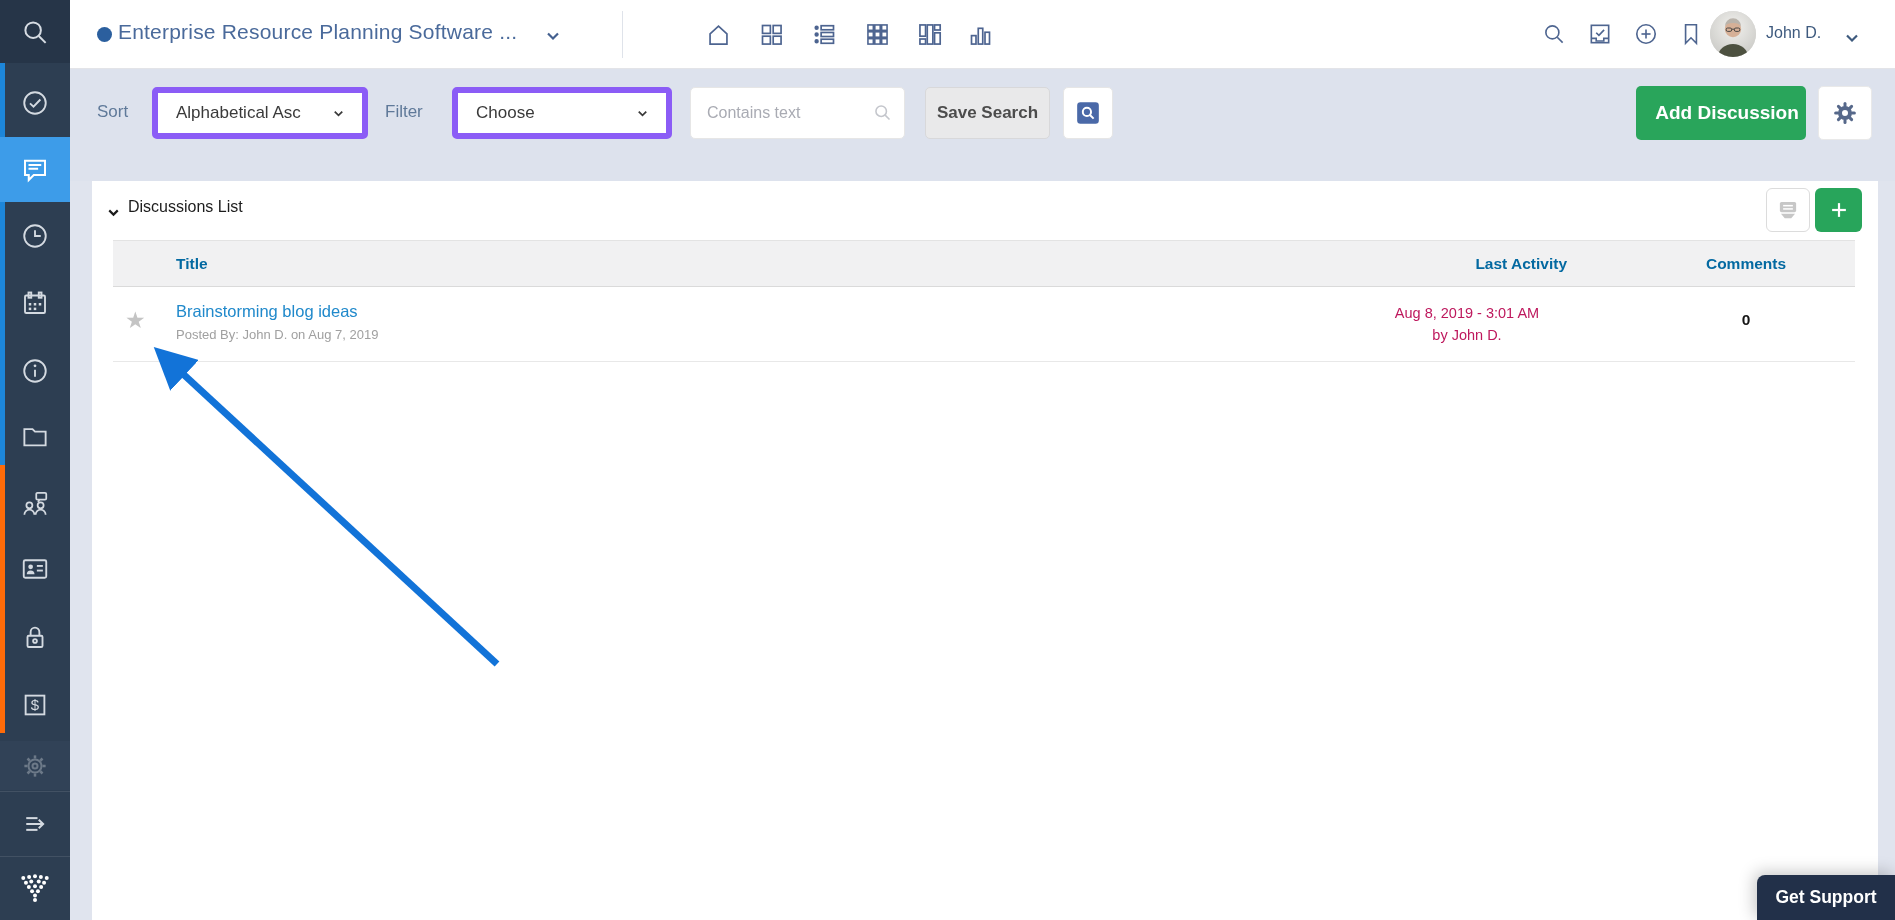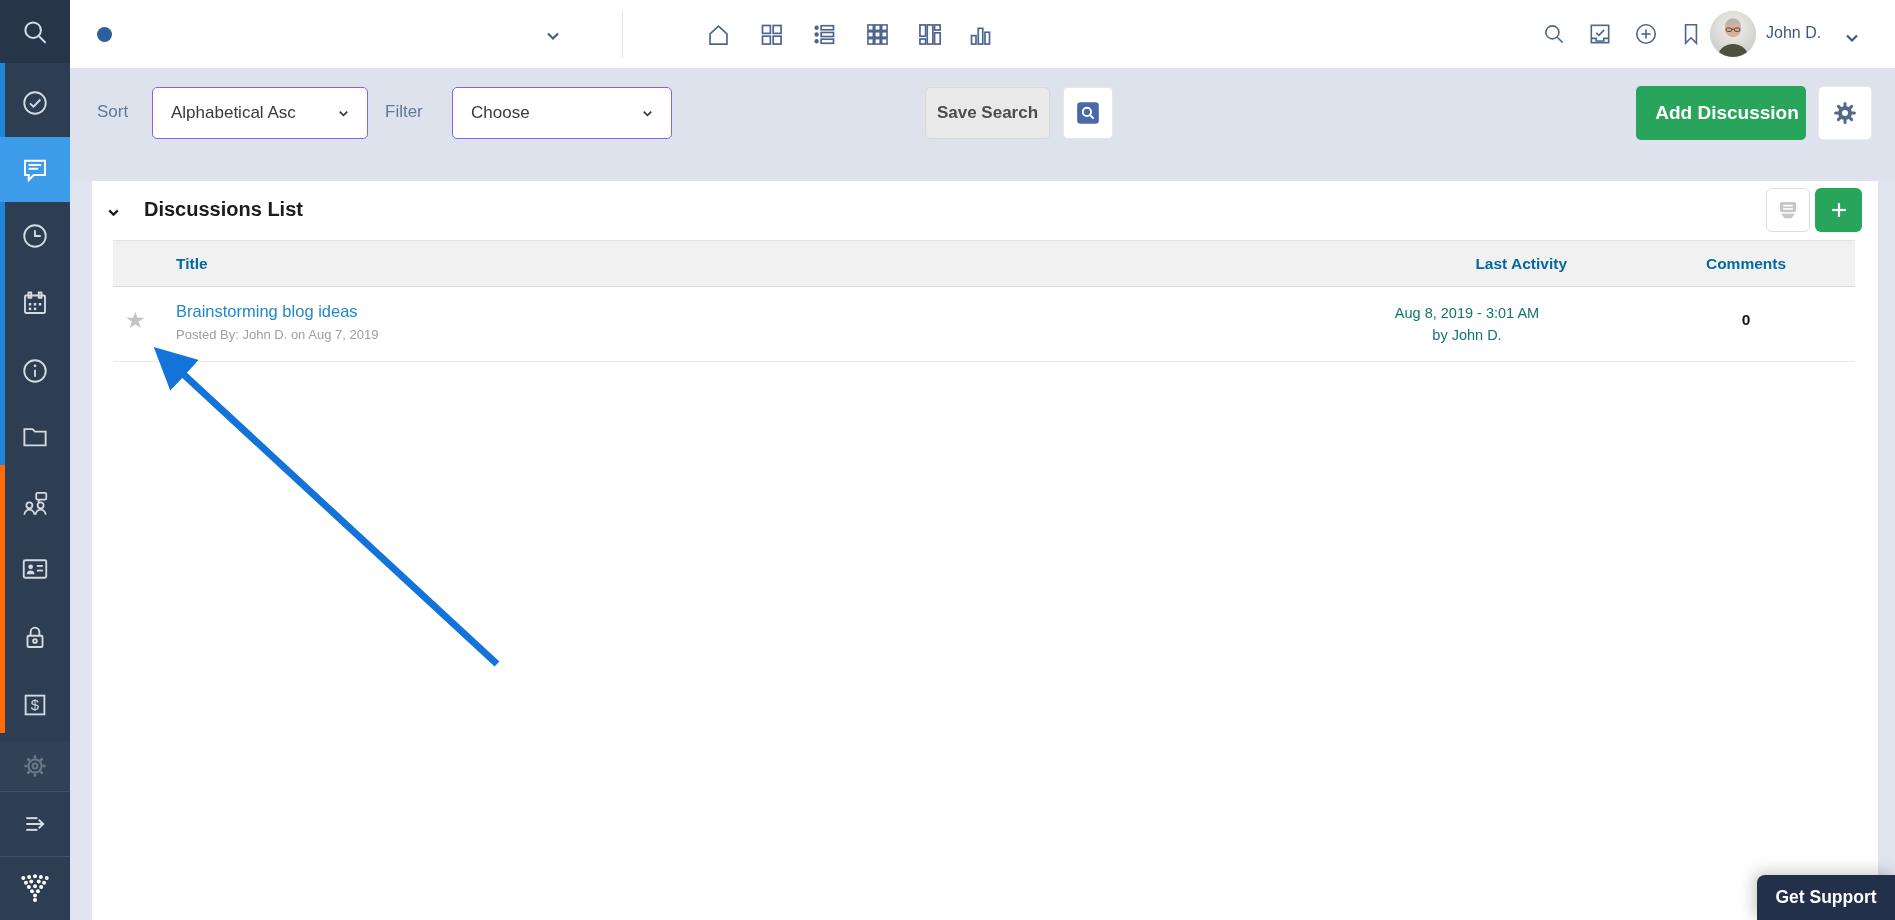--- a/index.html
+++ b/index.html
@@ -65,21 +65,21 @@
   .tb-user-chevron { position:absolute; left:1772px; top:28px; color:#3e5a7e; cursor:pointer; }
 
   
   .filterbar {
     position:absolute; left:70px; top:69px; width:1825px; height:112px;
     background:#dde2ed; z-index:20;
   }
   .fb-label { position:absolute; top:33px; font-size:17px; color:#5f7999; }
   .fb-select {
     position:absolute; top:18px; height:52px; background:#ffffff;
-    border:1px solid #8b5cf6; border-radius:5px; cursor:pointer;
+    border:6px solid #8b5cf6; border-radius:5px; cursor:pointer;
     display:flex; align-items:center; padding:0 16px 0 18px;
     font-size:17px; color:#3a3a3a;
   }
   .fb-select .chev { margin-left:auto; color:#3a3a3a; }
   .fb-input-wrap { position:absolute; top:18px; height:52px; }
   .fb-input {
     width:100%; height:100%; border:1px solid #e6e6e6; border-radius:5px;
     padding:0 40px 0 16px; font-size:16px; color:#333;
     font-family:"Liberation Sans", sans-serif; outline:none; background:#fff;
   }
@@ -110,21 +110,21 @@
     border:1px solid #e9e9e9; border-radius:5px; cursor:pointer;
     display:flex; align-items:center; justify-content:center; color:#56688a;
   }
 
   
   .card {
     position:absolute; left:92px; top:157px; width:1786px; height:763px;
     background:#ffffff; border-radius:7px 7px 0 0; z-index:10;
   }
   .dl-collapse-chevron { position:absolute; left:13px; top:47px; color:#1c1c1c; cursor:pointer; }
-  .dl-heading { position:absolute; left:52px; top:41px; font-size:20px; color:#1c1c1c; font-weight:700; }
+  .dl-heading { position:absolute; left:36px; top:41px; font-size:16px; color:#1c1c1c; font-weight:400; }
   .dl-msg-btn {
     position:absolute; left:1674px; top:31px; width:44px; height:44px;
     background:#fff; border:1px solid #dcdcdc; border-radius:6px; cursor:pointer;
     display:flex; align-items:center; justify-content:center;
   }
   .dl-add-btn {
     position:absolute; left:1723px; top:31px; width:47px; height:44px;
     background:#28a55b; border:none; border-radius:6px; cursor:pointer;
     display:flex; align-items:center; justify-content:center; color:#fff;
   }
@@ -136,21 +136,21 @@
   .dl-col-title { left:63px; }
   .dl-col-activity { left:1254px; width:200px; text-align:right; }
   .dl-col-comments { left:1553px; width:160px; text-align:center; }
   .dl-row {
     position:absolute; left:21px; top:130px; width:1742px; height:75px;
     border-bottom:1px solid #e8e8e8; cursor:pointer;
   }
   .dl-star { position:absolute; left:12px; top:22px; font-size:23px; color:#c4c4c4; line-height:1; cursor:pointer; }
   .dl-row-title { position:absolute; left:63px; top:15px; font-size:16.5px; color:#2089cb; text-decoration:none; }
   .dl-row-sub { position:absolute; left:63px; top:40px; font-size:13px; color:#a0a0a0; }
-  .dl-row-activity { position:absolute; left:1254px; top:15px; width:200px; text-align:center; font-size:14.5px; color:#0f766e; line-height:1.55; }
+  .dl-row-activity { position:absolute; left:1254px; top:15px; width:200px; text-align:center; font-size:14.5px; color:#be185d; line-height:1.55; }
   .dl-row-comments { position:absolute; left:1553px; top:24px; width:160px; text-align:center; font-size:15.5px; font-weight:600; color:#161616; }
 
   
   .arrow-annotation { position:absolute; left:0; top:0; z-index:60; pointer-events:none; }
 
   
   .support-btn {
     position:absolute; right:0; bottom:0; width:138px; height:45px;
     background:#223049; color:#ffffff; border:none; cursor:pointer;
     font-size:17.5px; font-weight:bold; border-radius:8px 0 0 0;
@@ -293,20 +293,21 @@
         <circle cx="9.8" cy="14.4" r="1.5"></circle>
         <circle cx="14.2" cy="14.4" r="1.5"></circle>
         <circle cx="12" cy="17.6" r="1.5"></circle>
         <circle cx="12" cy="21" r="1.5"></circle>
       </svg>
   </div>
 </div>
 
 <div class="topbar">
   <div class="tb-dot"></div>
+  <div class="tb-title">Enterprise Resource Planning Software ...</div>
   <div class="tb-title-chevron">
     <svg width="20" height="20" viewBox="0 0 24 24" fill="none" stroke="currentColor" stroke-width="2.6">
         <polyline points="6,9 12,15 18,9"></polyline>
       </svg>
   </div>
   <div class="tb-divider"></div>
 
   <div class="tb-nav-icon" style="left:626px">
     <svg width="27" height="27" viewBox="0 0 24 24" fill="none" stroke="currentColor" stroke-width="1.5">
         <path d="M4.5,11.5 L12,4.5 L19.5,11.5 V20.5 H4.5 Z"></path>
@@ -428,20 +429,29 @@
   </div>
   <div class="fb-label" style="left:315px">Filter</div>
   <div class="fb-select" style="left:382px;width:220px">
     <span>Choose</span>
     <span class="chev">
         <svg width="15" height="15" viewBox="0 0 24 24" fill="none" stroke="currentColor" stroke-width="2.8">
           <polyline points="6,9 12,15 18,9"></polyline>
         </svg>
       </span>
   </div>
+  <div class="fb-input-wrap" style="left:620px;width:215px">
+    <input class="fb-input" type="text" placeholder="Contains text" style="">
+    <span class="fb-input-search-icon">
+        <svg width="21" height="21" viewBox="0 0 24 24" fill="none" stroke="currentColor" stroke-width="1.8">
+          <circle cx="10.5" cy="10.5" r="6"></circle>
+          <line x1="15" y1="15" x2="20" y2="20"></line>
+        </svg>
+      </span>
+  </div>
   <button class="fb-save-btn" style="left:855px;width:125px">Save Search</button>
   <button class="fb-savedsearch-btn" style="left:993px">
     <svg width="26" height="26" viewBox="0 0 24 24">
         <rect x="2" y="2" width="20" height="20" rx="3" fill="#4a69a8"></rect>
         <g fill="none" stroke="#ffffff" stroke-width="1.8">
           <circle cx="11" cy="11" r="3.8"></circle>
           <line x1="13.8" y1="13.8" x2="17.2" y2="17.2"></line>
         </g>
       </svg>
   </button>

